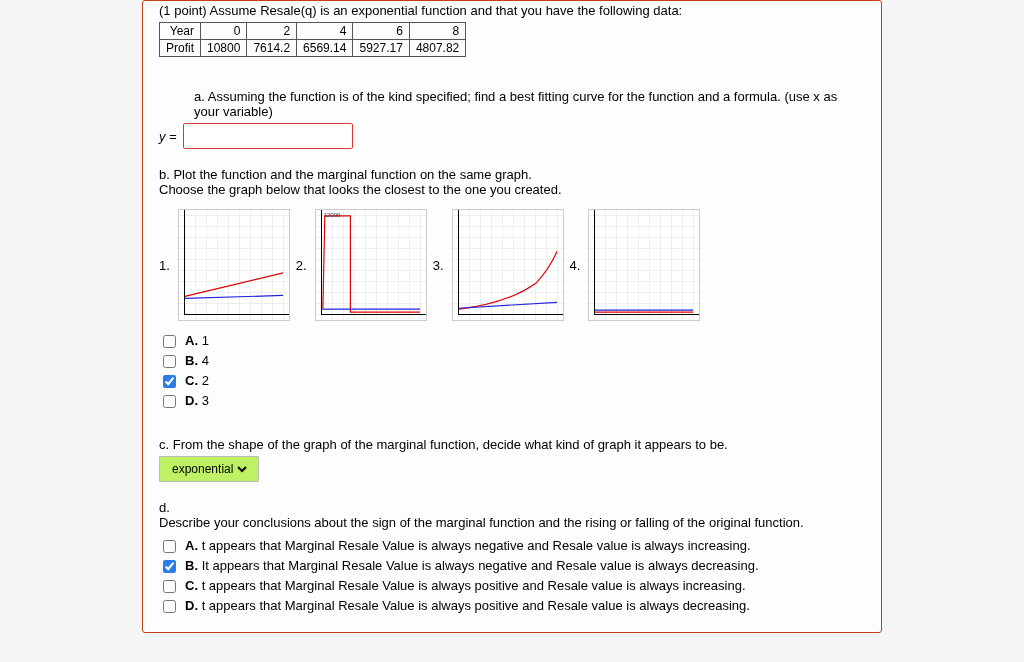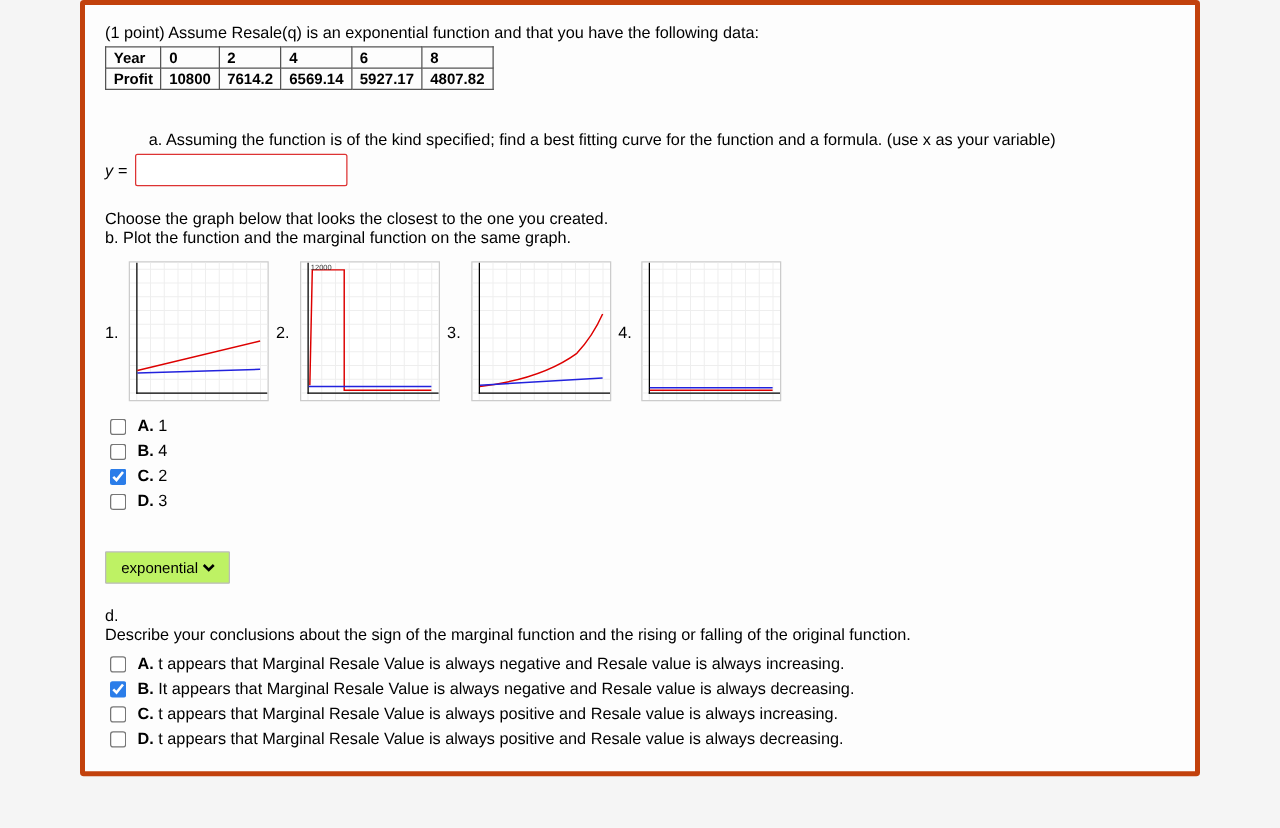--- a/index.html
+++ b/index.html
@@ -11,37 +11,37 @@
     color: #000;
   }
   .page {
     width: 1024px;
     min-height: 662px;
     background: #f5f5f5;
     box-sizing: border-box;
   }
   .card {
     margin: 0 auto;
-    width: 896px;
+    width: 740px;
     background: #fdfdfd;
-    border: 4px solid #c2410c;
+    border: 1px solid #c2410c;
     border-radius: 3px;
-    padding: 14px 16px 16px 16px;
+    padding: 2px 16px 16px 16px;
     box-sizing: border-box;
   }
   .data-table {
     border-collapse: collapse;
     margin-top: 4px;
     font-size: 12px;
   }
   .data-table td, .data-table th {
     border: 1px solid #555;
     padding: 1px 6px;
-    text-align: left;
-    font-weight: bold;
+    text-align: right;
+    font-weight: normal;
   }
   .spacer { height: 26px; }
   .part-label { margin-top: 6px; margin-left: 35px; }
   .formula-row {
     display: flex;
     align-items: center;
     gap: 6px;
     margin-top: 4px;
   }
   .formula-input {
@@ -160,22 +160,22 @@
     <div class="spacer"></div>
 
     <div class="part-label">a. Assuming the function is of the kind specified; find a best fitting curve for the function and a formula. (use x as your variable)</div>
     <div class="formula-row">
       <span style="font-style:italic;">y =</span>
       <input class="formula-input" type="text" style="">
     </div>
 
     <div class="spacer" style="height:18px;"></div>
 
+    <div>b. Plot the function and the marginal function on the same graph.</div>
     <div>Choose the graph below that looks the closest to the one you created.</div>
-    <div>b. Plot the function and the marginal function on the same graph.</div>
 
     <div class="graphs-row">
       <span class="graph-label">1.</span>
       <div class="graph-thumb">
         <div class="grid-bg"></div>
           <div class="axis-x"></div>
           <div class="axis-y"></div>
         <svg class="curve" viewBox="0 0 112 112" preserveAspectRatio="none">
           <polyline points="6,88 106,64" stroke="#d00" stroke-width="1.2" fill="none"></polyline>
           <polyline points="6,90 106,87" stroke="#22d" stroke-width="1.2" fill="none"></polyline>
@@ -228,20 +228,21 @@
         <span><span class="bold">C.</span> <span>2</span></span>
       </div>
       <div class="choice-row">
         <input type="checkbox" style="">
         <span><span class="bold">D.</span> <span>3</span></span>
       </div>
     </div>
 
     <div class="spacer"></div>
 
+    <div>c. From the shape of the graph of the marginal function, decide what kind of graph it appears to be.</div>
     <div class="select-wrap">
       <select>
         <option selected="">exponential</option>
       </select>
     </div>
 
     <div class="spacer" style="height:18px;"></div>
 
     <div>d.</div>
     <div>Describe your conclusions about the sign of the marginal function and the rising or falling of the original function.</div>

